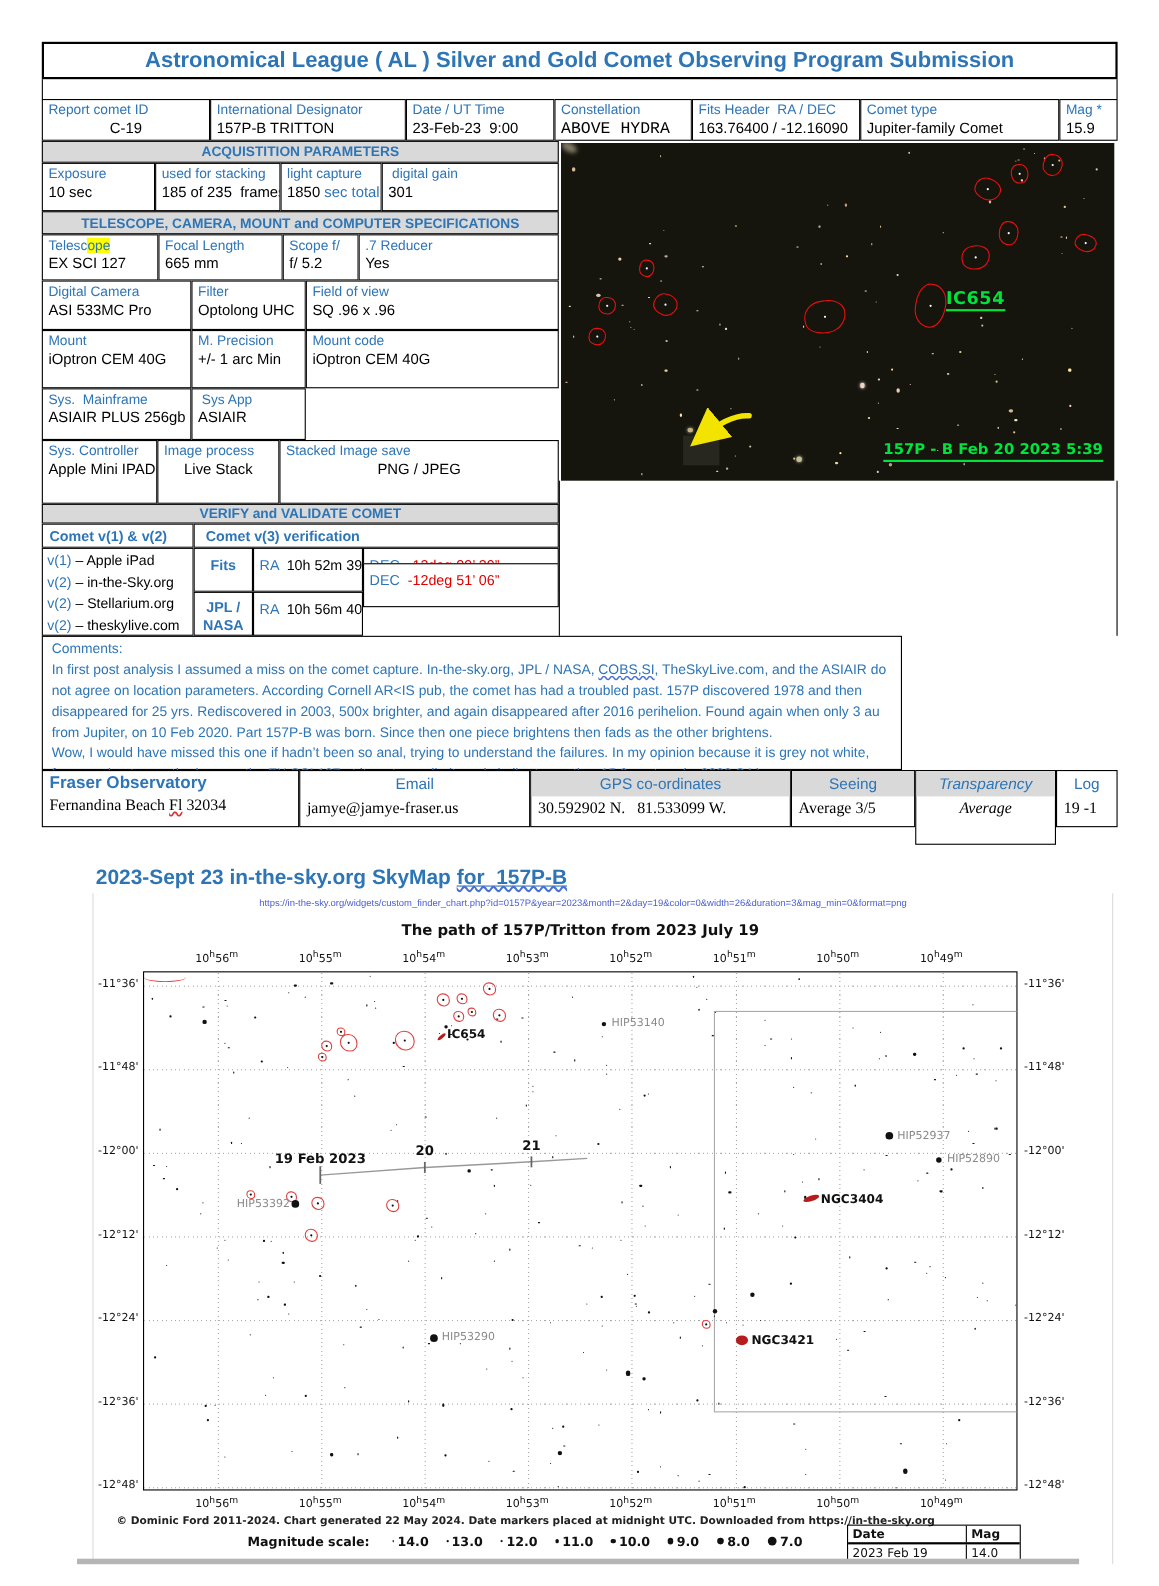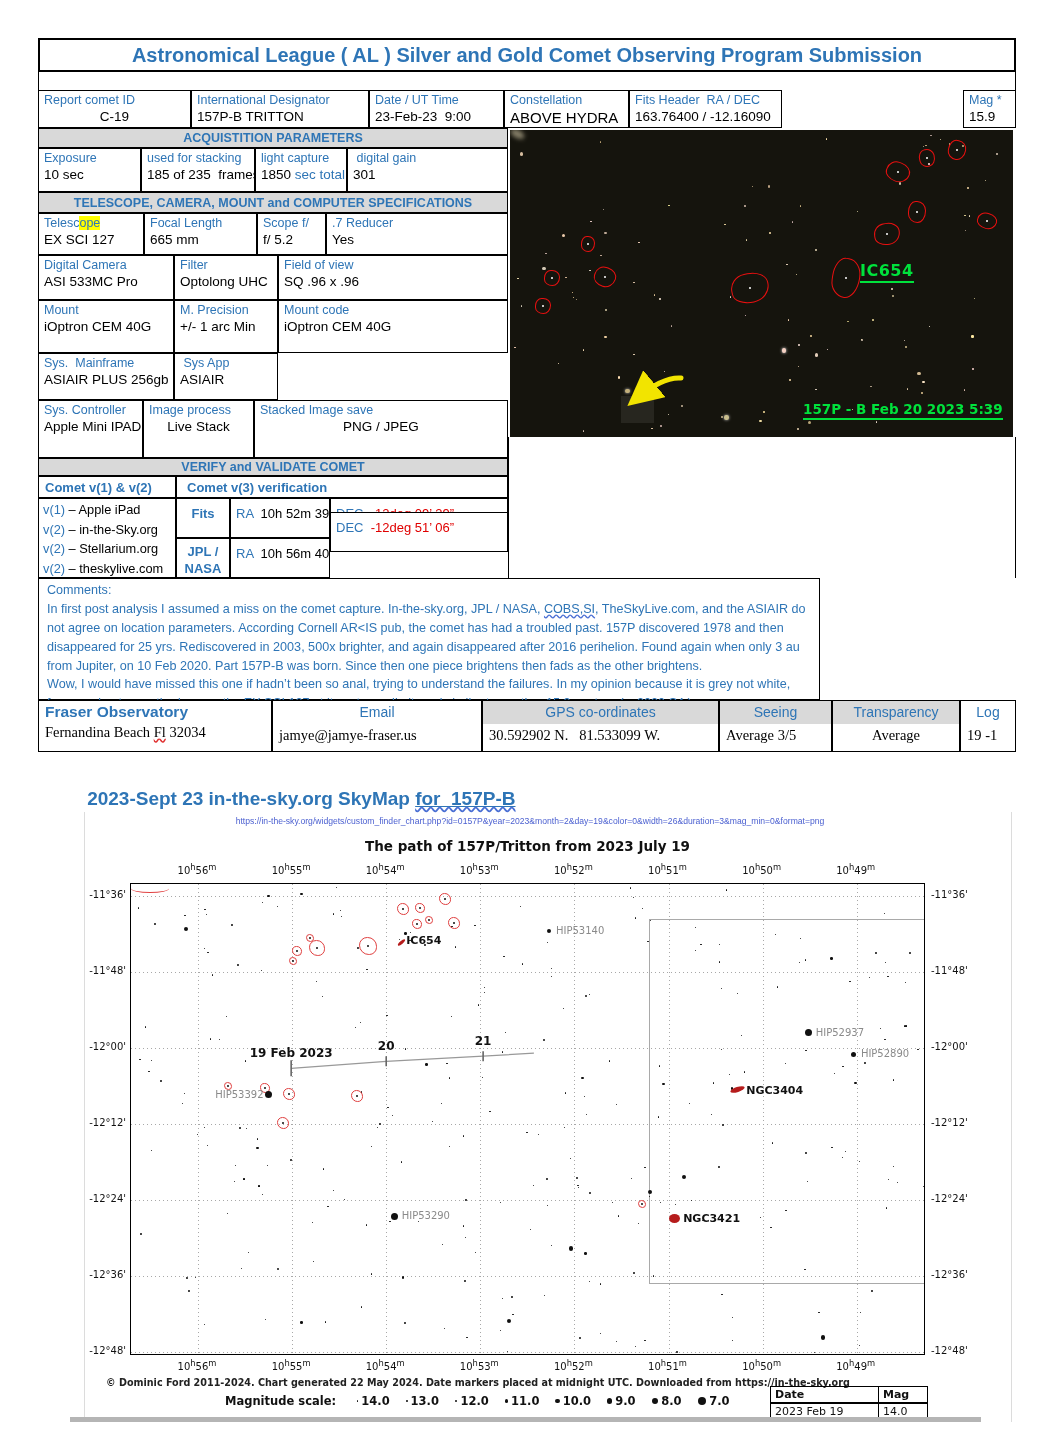--- a/index.html
+++ b/index.html
@@ -2,21 +2,21 @@
 <html style="--blue: #2E75B6; --grey: #D9D9D9; --hl: #FFFF00; --green: #00E23C;"><head>
 <meta charset="utf-8">
 <style>
   html,body{margin:0;padding:0;background:#fff;}
   #page{position:relative;width:1054px;height:1442px;background:#fff;overflow:hidden;
         font-family:"Liberation Sans",sans-serif;}
   .cell{position:absolute;border:1px solid #000;box-sizing:border-box;background:#fff;overflow:hidden;}
   .lbl{color:var(--blue);font-size:12.5px;padding:2px 5px 0 5px;line-height:1.2;white-space:pre;}
   .val{color:#000;font-size:13.5px;padding:1px 5px;line-height:1.2;white-space:pre;}
   .ctr{text-align:center;}
-  .serif{font-family:Liberation Sans, sans-serif;font-size:15px;}
+  .serif{font-family:Liberation Mono, monospace;font-size:15px;}
   .bluetext{color:var(--blue);}
   mark{background:var(--hl);color:var(--blue);padding:0;}
   .sec{background:var(--grey);color:var(--blue);font-weight:bold;font-size:12.5px;
        display:flex;align-items:center;justify-content:center;}
   .vhead{color:var(--blue);font-weight:bold;font-size:13px;padding:3px 6px;}
   #form-title{position:absolute;left:38px;top:38px;width:978px;height:34px;border:2px solid #000;
       box-sizing:border-box;display:flex;align-items:center;justify-content:center;
       color:var(--blue);font-weight:bold;font-size:20px;}
   #spacer{position:absolute;left:38px;top:72px;width:978px;height:18px;
       border-left:1px solid #000;border-right:1px solid #000;box-sizing:border-box;}
@@ -634,20 +634,24 @@
       <div class="val">23-Feb-23  9:00</div>
     </div>
     <div class="cell" style="left: 504px; top: 90px; width: 125px; height: 38px;">
       <div class="lbl">Constellation</div>
       <div class="val serif">ABOVE HYDRA</div>
     </div>
     <div class="cell" style="left: 629px; top: 90px; width: 153px; height: 38px;">
       <div class="lbl">Fits Header  RA / DEC</div>
       <div class="val">163.76400 / -12.16090</div>
     </div>
+    <div class="cell" style="left: 782px; top: 90px; width: 181px; height: 38px;">
+      <div class="lbl">Comet type</div>
+      <div class="val">Jupiter-family Comet</div>
+    </div>
     <div class="cell" style="left: 963px; top: 90px; width: 53px; height: 38px;">
       <div class="lbl">Mag *</div>
       <div class="val">15.9</div>
     </div>
     <div class="cell sec" style="left: 38px; top: 128px; width: 470px; height: 20px;">ACQUISTITION PARAMETERS</div>
     <div class="cell" style="left: 38px; top: 148px; width: 103px; height: 44px;">
       <div class="lbl">Exposure</div>
       <div class="val">10 sec</div>
     </div>
     <div class="cell" style="left: 141px; top: 148px; width: 114px; height: 44px;">
@@ -747,21 +751,21 @@
       <div style="font-family: &quot;Liberation Serif&quot;, serif; font-size: 14.5px; padding: 3px 6px; white-space: pre;">jamye@jamye-fraser.us</div>
     </div>
     <div class="cell" style="left: 482px; top: 700px; width: 237px; height: 52px;">
       <div style="color: var(--blue); font-size: 14px; text-align: center; height: 23px; line-height: 23px; background: var(--grey);">GPS co-ordinates</div>
       <div style="font-family: &quot;Liberation Serif&quot;, serif; font-size: 14.5px; padding: 3px 6px; white-space: pre;">30.592902 N.   81.533099 W.</div>
     </div>
     <div class="cell" style="left: 719px; top: 700px; width: 113px; height: 52px;">
       <div style="color: var(--blue); font-size: 14px; text-align: center; height: 23px; line-height: 23px; background: var(--grey);">Seeing</div>
       <div style="font-family: &quot;Liberation Serif&quot;, serif; font-size: 14.5px; padding: 3px 6px; white-space: pre;">Average 3/5</div>
     </div>
-    <div class="cell" style="left: 832px; top: 700px; width: 128px; height: 52px;">
+    <div class="cell" style="left: 832px; top: 700px; width: 128px; height: 68px; font-style: italic;">
       <div style="color: var(--blue); font-size: 14px; text-align: center; height: 23px; line-height: 23px; background: var(--grey);">Transparency</div>
       <div style="font-family: &quot;Liberation Serif&quot;, serif; font-size: 14.5px; padding: 3px 6px; white-space: pre; text-align: center;">Average</div>
     </div>
     <div class="cell" style="left: 960px; top: 700px; width: 56px; height: 52px;">
       <div style="color: var(--blue); font-size: 14px; text-align: center; height: 23px; line-height: 23px;">Log</div>
       <div style="font-family: &quot;Liberation Serif&quot;, serif; font-size: 14.5px; padding: 3px 6px; white-space: pre;">19 -1</div>
     </div>
     <div class="axis-lab" style="left: 169px; top: 862px; width: 56px; text-align: center;">10<sup>h</sup>56<sup>m</sup></div>
     <div class="axis-lab" style="left: 169px; top: 1358px; width: 56px; text-align: center;">10<sup>h</sup>56<sup>m</sup></div>
     <div class="axis-lab" style="left: 263.1px; top: 862px; width: 56px; text-align: center;">10<sup>h</sup>55<sup>m</sup></div>

